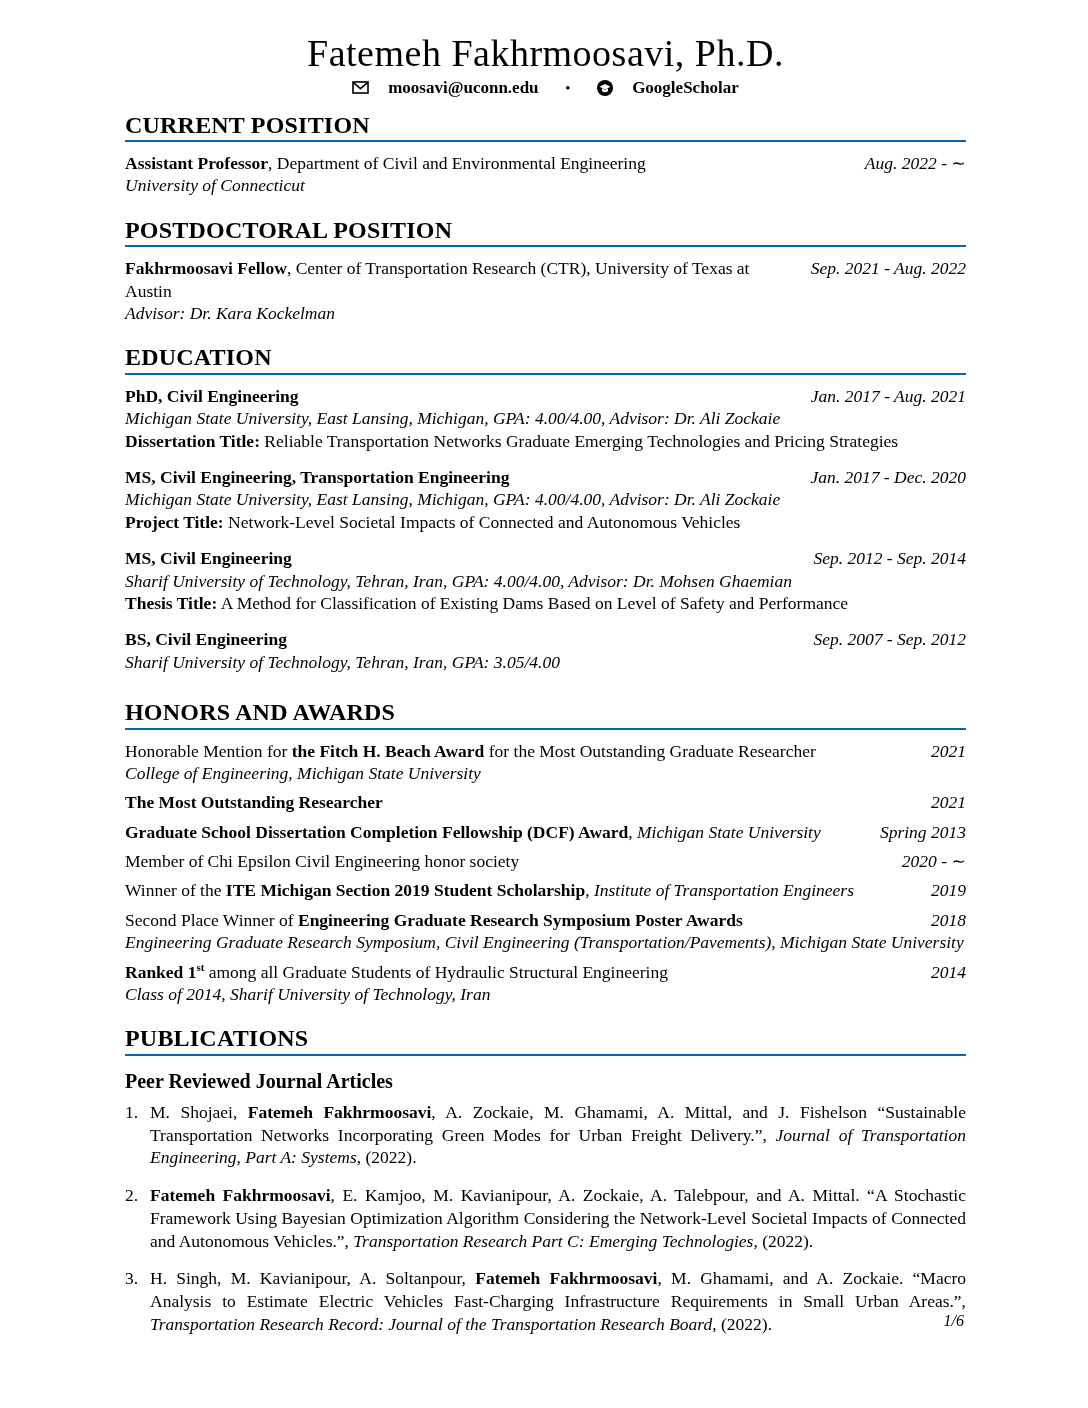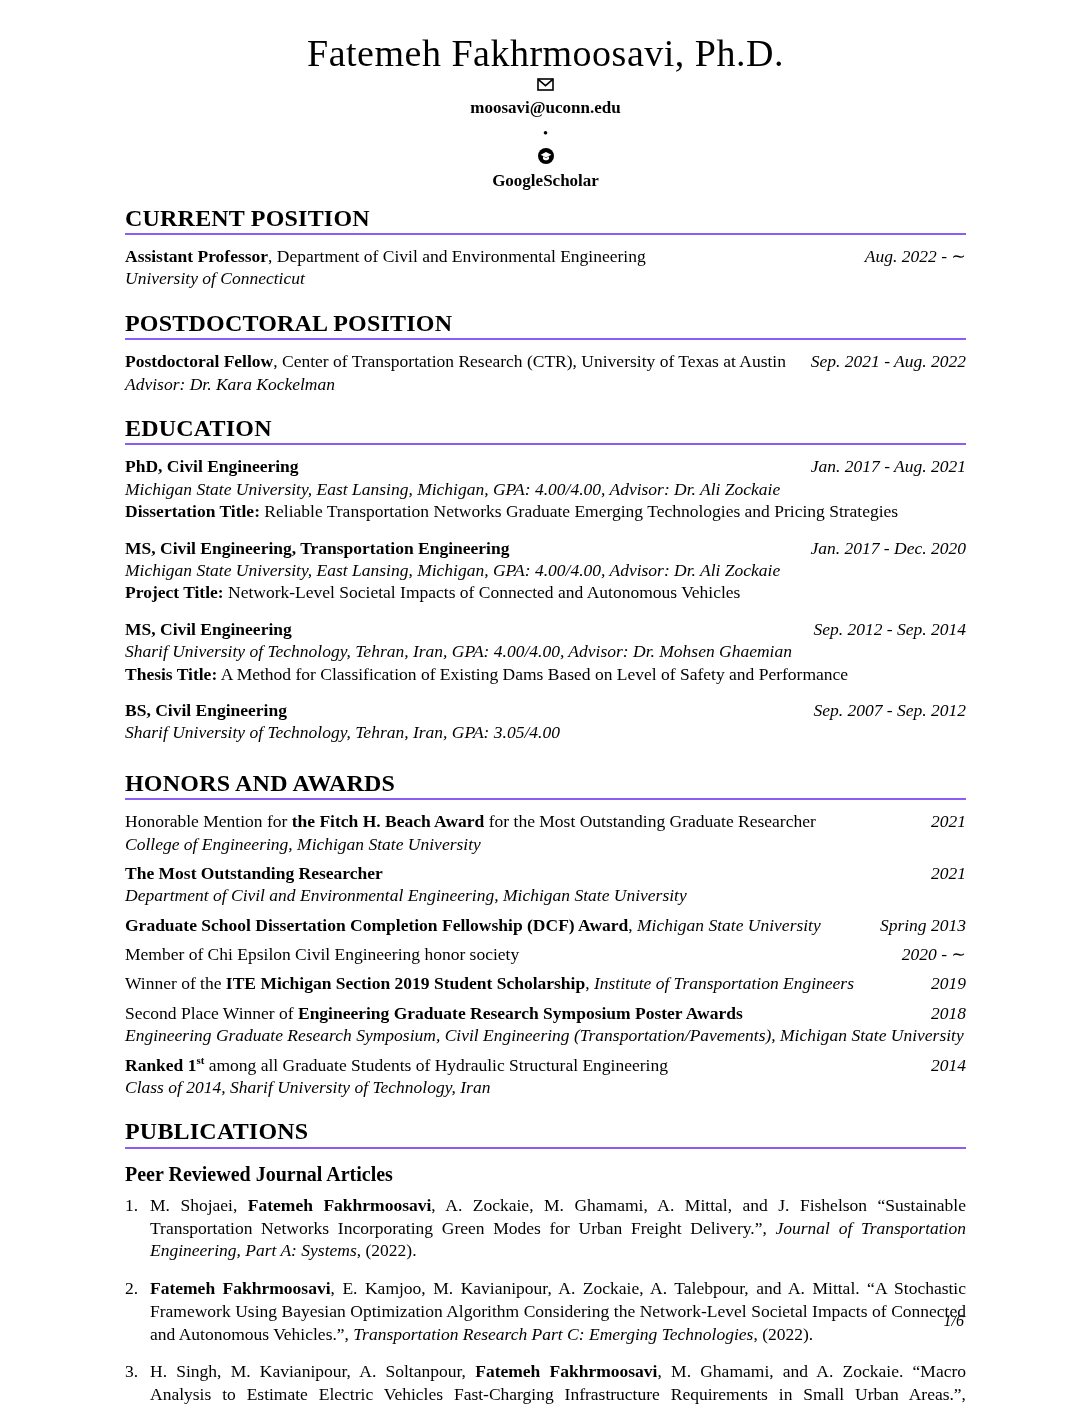--- a/index.html
+++ b/index.html
@@ -29,34 +29,33 @@
     margin-top: 9px;
     font-weight: 600;
   }
   .contact {
     text-align: center;
     font-size: 17px;
     margin-top: 2px;
     display: flex;
     justify-content: center;
     align-items: center;
-    gap: 7px;
+    gap: 19px;
     font-weight: 600;
-    flex-direction: column;
   }
   .contact .sep { font-size: 13px; padding: 0 8px; }
   .contact a { color: #000; text-decoration: none; cursor: pointer; }
   .ico { display: inline-flex; align-items: center; }
   .ico svg { display: block; }
 
   .sec-h {
     font-size: 24px;
     font-weight: 700;
     margin: 20px 0 10px;
-    border-bottom: 2px solid #8b5cf6;
+    border-bottom: 2px solid #0369a1;
     padding-bottom: 2px;
     letter-spacing: 0.2px;
     line-height: 1.1;
   }
   .sec:first-child .sec-h { margin-top: 14px; }
   .sec-honors-and-awards .sec-h { margin-top: 26px; }
 
   .sub-h {
     font-size: 20px;
     font-weight: 700;
@@ -119,21 +118,21 @@
             <span class="runs"><span class="b">Assistant Professor</span><span>, Department of Civil and Environmental Engineering</span></span>
             <span class="date">Aug. 2022 - ∼</span>
           </div>
           <div class="line"><span class="runs"><span class="i">University of Connecticut</span></span></div>
         </div>
       </section>
       <section class="sec sec-postdoctoral-position">
         <h2 class="sec-h">POSTDOCTORAL POSITION</h2>
         <div class="entry">
           <div class="line with-date">
-            <span class="runs"><span class="b">Postdoctoral Fellow</span><span>, Center of Transportation Research (CTR), University of Texas at Austin</span></span>
+            <span class="runs"><span class="b">Fakhrmoosavi Fellow</span><span>, Center of Transportation Research (CTR), University of Texas at Austin</span></span>
             <span class="date">Sep. 2021 - Aug. 2022</span>
           </div>
           <div class="line"><span class="runs"><span class="i">Advisor: Dr. Kara Kockelman</span></span></div>
         </div>
       </section>
       <section class="sec sec-education">
         <h2 class="sec-h">EDUCATION</h2>
         <div class="entry">
           <div class="line with-date">
             <span class="runs"><span class="b">PhD, Civil Engineering</span></span>
@@ -173,21 +172,20 @@
             <span class="runs"><span>Honorable Mention for </span><span class="b">the Fitch H. Beach Award</span><span> for the Most Outstanding Graduate Researcher</span></span>
             <span class="date">2021</span>
           </div>
           <div class="line"><span class="runs"><span class="i">College of Engineering, Michigan State University</span></span></div>
         </div>
         <div class="entry">
           <div class="line with-date">
             <span class="runs"><span class="b">The Most Outstanding Researcher</span></span>
             <span class="date">2021</span>
           </div>
-          <div class="line"><span class="runs"><span class="i">Department of Civil and Environmental Engineering, Michigan State University</span></span></div>
         </div>
         <div class="entry">
           <div class="line with-date">
             <span class="runs"><span class="b">Graduate School Dissertation Completion Fellowship (DCF) Award</span><span>, </span><span class="i">Michigan State University</span></span>
             <span class="date">Spring 2013</span>
           </div>
         </div>
         <div class="entry">
           <div class="line with-date">
             <span class="runs"><span>Member of Chi Epsilon Civil Engineering honor society</span></span>

